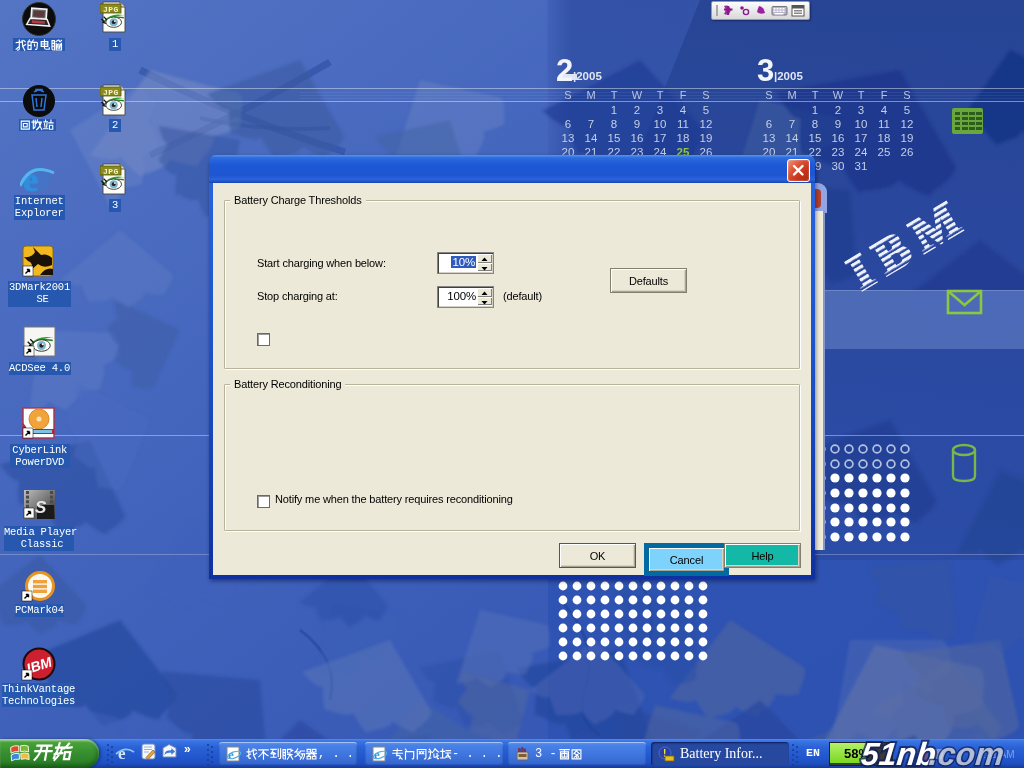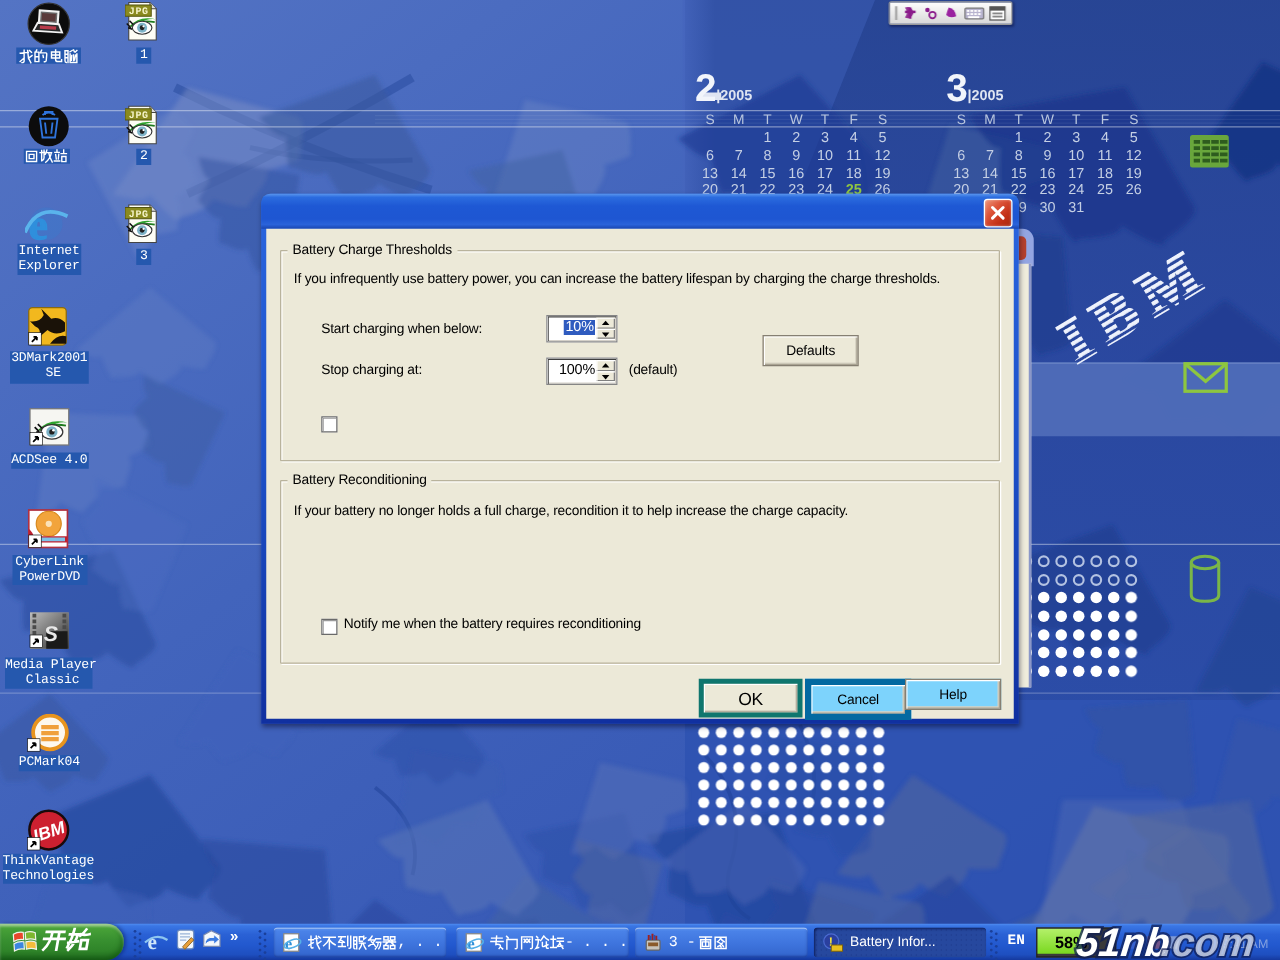--- a/index.html
+++ b/index.html
@@ -551,21 +551,20 @@
    background:linear-gradient(135deg,#ec9377 0%,#dd5439 35%,#c33016 70%,#a82a10 100%);box-shadow:inset 0 0 2px rgba(255,255,255,.5)">
    <svg width="21" height="21" style="display:block">
           <path d="M6,6 L14.5,14.5 M14.5,6 L6,14.5" stroke="#fff" stroke-width="2.4" stroke-linecap="round"></path>
         </svg>
   </div>
  </div>
  <div class="abs" style="left:4px;top:28px;width:598px;height:392px;background:#ece9d8;font-size:11px;color:#000;letter-spacing:-0.15px">
 
 <div class="abs" style="left:11px;top:17px;width:574px;height:167px;border:1px solid #b9b39c;box-shadow:inset 1px 1px 0 #fff,1px 1px 0 #fff;border-radius:1px"></div>
       <div class="abs" style="left:17px;top:11px;background:#ece9d8;padding:0 4px">Battery Charge Thresholds</div>
-<div class="abs" style="left:22px;top:34px">If you infrequently use battery power, you can increase the battery lifespan by charging the charge thresholds.</div>
 <div class="abs" style="left:44px;top:74px">Start charging when below:</div>
 <div class="abs" style="left:44px;top:107px">Stop charging at:</div>
 <div class="abs" style="left:290px;top:107px">(default)</div>
 <div class="abs" style="left:224px;top:69px;width:55px;height:20px;background:#fff;border:1px solid #858585;box-shadow:inset 1px 1px 0 #404040,inset -1px -1px 0 #d4d0c8">
         <div class="abs" style="right:17px;top:3px;font-size:11.5px"><span style="background:#2f5bbf;color:#fff;padding:0 1px">10%</span></div>
         <div class="abs" style="right:1px;top:1px;width:15px;height:9px;background:#ece9d8;box-shadow:inset 1px 1px 0 #fff,inset -1px -1px 0 #808080"><svg width="15" height="9">
             <path d="M7.5,2.5 L10.5,6 L4.5,6 Z" fill="#000"></path>
           </svg></div>
         <div class="abs" style="right:1px;top:10px;width:15px;height:8px;background:#ece9d8;box-shadow:inset 1px 1px 0 #fff,inset -1px -1px 0 #808080"><svg width="15" height="8">
             <path d="M7.5,5.5 L10.5,2 L4.5,2 Z" fill="#000"></path>
@@ -577,26 +576,25 @@
             <path d="M7.5,2.5 L10.5,6 L4.5,6 Z" fill="#000"></path>
           </svg></div>
         <div class="abs" style="right:1px;top:10px;width:15px;height:8px;background:#ece9d8;box-shadow:inset 1px 1px 0 #fff,inset -1px -1px 0 #808080"><svg width="15" height="8">
             <path d="M7.5,5.5 L10.5,2 L4.5,2 Z" fill="#000"></path>
           </svg></div>
       </div>
 <div class="abs" style="left:397px;top:85px;width:75px;height:23px;border:1px solid #857f72;background:#ece9d8;box-shadow:inset 1px 1px 0 #fff,inset -1px -1px 0 #a9a393,inset -2px -2px 0 #d8d4c4;display:flex;align-items:center;justify-content:center;font-size:11px">Defaults</div>
 <div class="abs" style="left:44px;top:150px;width:11px;height:11px;background:#fff;border:1px solid #6a6a6a;box-shadow:inset 1px 1px 0 #9a9a9a"></div>
 <div class="abs" style="left:11px;top:201px;width:574px;height:145px;border:1px solid #b9b39c;box-shadow:inset 1px 1px 0 #fff,1px 1px 0 #fff;border-radius:1px"></div>
       <div class="abs" style="left:17px;top:195px;background:#ece9d8;padding:0 4px">Battery Reconditioning</div>
-<div class="abs" style="left:22px;top:220px">If your battery no longer holds a full charge, recondition it to help increase the charge capacity.</div>
 <div class="abs" style="left:44px;top:312px;width:11px;height:11px;background:#fff;border:1px solid #6a6a6a;box-shadow:inset 1px 1px 0 #9a9a9a"></div>
       <div class="abs" style="left:62px;top:310px">Notify me when the battery requires reconditioning</div>
-<div class="abs" style="left:346px;top:360px;width:75px;height:23px;border:4px solid #0f766e;background:#ece9d8;box-shadow:inset 1px 1px 0 #fff,inset -1px -1px 0 #a9a393,inset -2px -2px 0 #d8d4c4;display:flex;align-items:center;justify-content:center;font-size:14px">OK</div>
+<div class="abs" style="left:346px;top:360px;width:75px;height:23px;border:1px solid #0f766e;background:#ece9d8;box-shadow:inset 1px 1px 0 #fff,inset -1px -1px 0 #a9a393,inset -2px -2px 0 #d8d4c4;display:flex;align-items:center;justify-content:center;font-size:11px">OK</div>
 <div class="abs" style="left:431px;top:360px;width:75px;height:23px;border:5px solid #0369a1;background:#7dd3fc;box-shadow:inset 1px 1px 0 #fff,inset -1px -1px 0 #a9a393,inset -2px -2px 0 #d8d4c4;display:flex;align-items:center;justify-content:center;font-size:11px">Cancel</div>
-<div class="abs" style="left:511px;top:360px;width:75px;height:23px;border:1px solid #857f72;background:#7dd3fc;box-shadow:inset 1px 1px 0 #fff,inset -1px -1px 0 #a9a393,inset -2px -2px 0 #d8d4c4;display:flex;align-items:center;justify-content:center;font-size:11px">Help</div>
+<div class="abs" style="left:511px;top:360px;width:75px;height:23px;border:1px solid #857f72;background:#14b8a6;box-shadow:inset 1px 1px 0 #fff,inset -1px -1px 0 #a9a393,inset -2px -2px 0 #d8d4c4;display:flex;align-items:center;justify-content:center;font-size:11px">Help</div>
 </div>
   </div>
 <div class="abs" style="left:711px;top:1px;width:97px;height:17px;background:linear-gradient(180deg,#fdfdfd,#d8d8d8);
  border:1px solid #9a9a9a;border-radius:2px;box-shadow:1px 1px 2px rgba(0,0,40,.4)">
  <svg width="97" height="17" style="display:block">
   <line x1="5" y1="3" x2="5" y2="14" stroke="#aaa" stroke-width="2"></line>
   <g fill="#8a1a8a">
         <path d="M12,4 Q17,2 19,8 Q17,14 12,12 Q15,8 12,4" opacity="0.9"></path>
   <rect x="15" y="4" width="2.2" height="9"></rect>
         <rect x="12" y="6.5" width="8.5" height="2"></rect>
@@ -768,21 +766,21 @@
           </g>
         </g>
       </svg>
     </div>
 <div class="tb-btn" style="left:651px;width:138px;background-color:#26489e;background-image:radial-gradient(rgba(16,34,110,.5) 22%, rgba(0,0,0,0) 25%);background-size:4px 4px;box-shadow:inset 1px 1px 2px rgba(0,10,60,.7);">
       <svg width="17" height="16" style="flex:none;margin:0 5px 0 7px">
         <circle cx="7" cy="7" r="6" fill="#2a3f9e" stroke="#4a6ad0"></circle>
         <text x="5" y="11" font-size="10" font-weight="bold" fill="#f0e040" font-family="Liberation Sans">!</text>
         <rect x="7" y="10" width="9" height="5" fill="#e8c020" stroke="#7a6210" stroke-width="0.8"></rect>
       </svg>
-      <span style="font-family:Liberation Sans, sans-serif;font-size:11px;white-space:nowrap">Battery Infor...</span>
+      <span style="font-family:Liberation Serif, serif;font-size:14px;white-space:nowrap">Battery Infor...</span>
     </div>
 <svg class="abs" style="left:788px;top:0" width="14" height="29">
       <g fill="#1a3f9a">
         <circle cx="5" cy="6" r="1.1"></circle>
         <circle cx="9" cy="8" r="1.1"></circle>
         <circle cx="5" cy="11" r="1.1"></circle>
         <circle cx="9" cy="13" r="1.1"></circle>
         <circle cx="5" cy="16" r="1.1"></circle>
         <circle cx="9" cy="18" r="1.1"></circle>
         <circle cx="5" cy="21" r="1.1"></circle>

